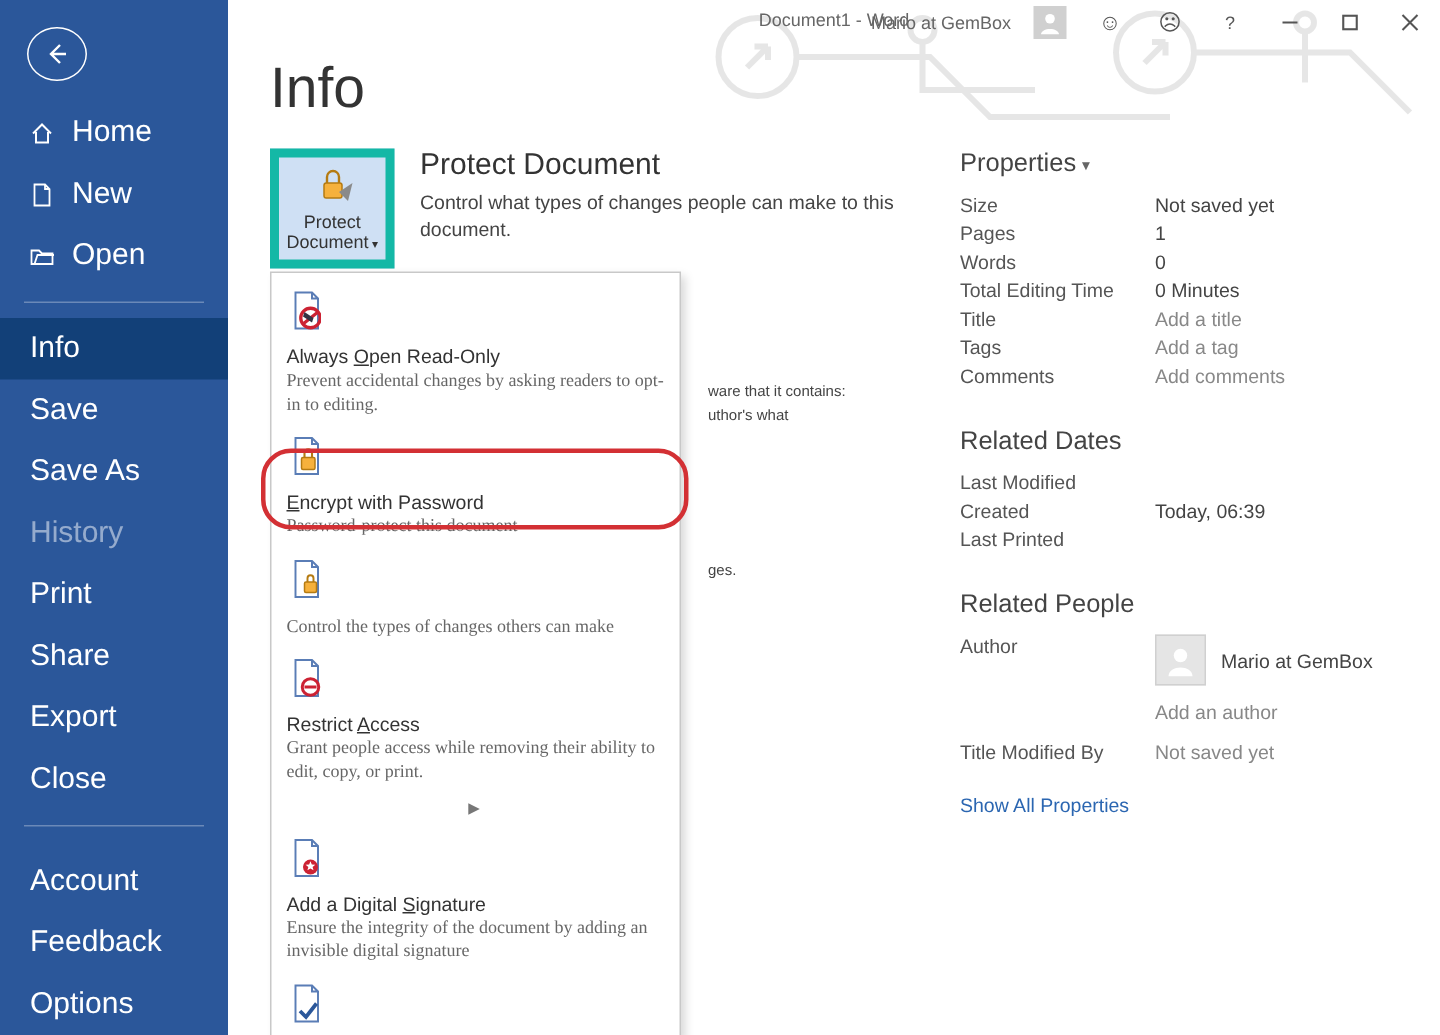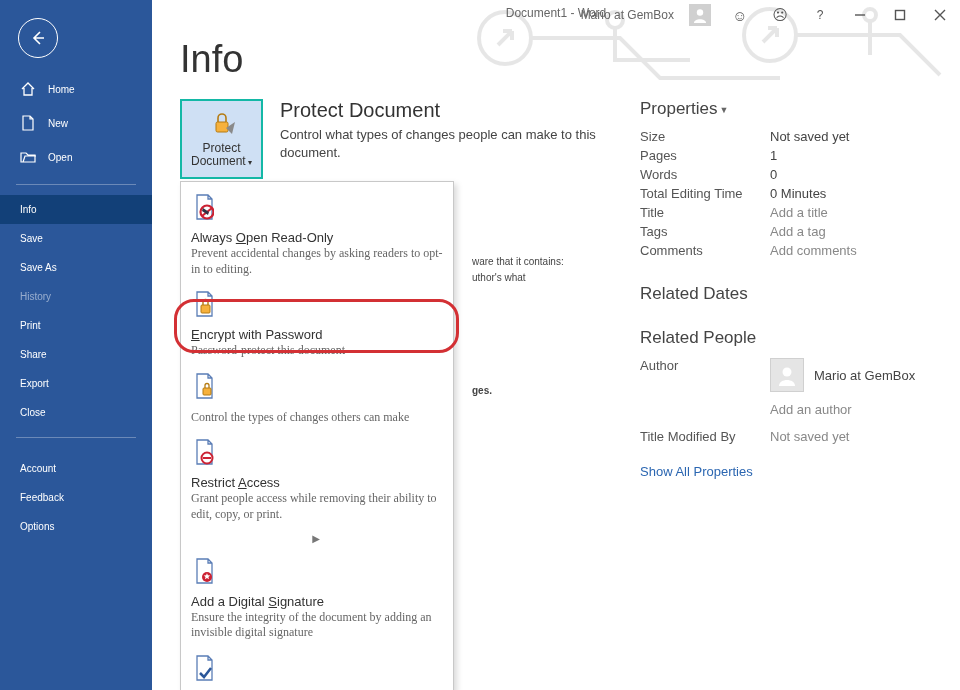--- a/index.html
+++ b/index.html
@@ -1,20 +1,20 @@
 <!DOCTYPE html>
 <html><head>
 <meta charset="utf-8">
 <style>
   * { box-sizing: border-box; margin: 0; padding: 0; }
   html, body { width: 960px; height: 690px; font-family: "Segoe UI", sans-serif; font-size: 13px; background: #fff; overflow: hidden; color: #444; }
   .app { display: flex; width: 100%; height: 100%; }
   .sidebar { width: 155px; background: #2b579a; color: #fff; display: flex; flex-direction: column; padding-top: 18px; }
   .back-btn { width: 40px; height: 40px; margin-left: 18px; margin-bottom: 14px; border: 1.5px solid #fff; border-radius: 50%; display: flex; align-items: center; justify-content: center; cursor: pointer; }
-  .side-item { display: flex; align-items: center; gap: 12px; padding: 9px 20px; cursor: pointer; font-size: 10px; }
+  .side-item { display: flex; align-items: center; gap: 12px; padding: 9px 20px; cursor: pointer; font-size: 20px; }
   .side-item.icon-row svg { flex: 0 0 16px; }
   .side-item.active { background: #124078; }
   .side-item.disabled { color: rgba(255,255,255,0.5); }
   .side-sep { height: 1px; background: rgba(255,255,255,0.3); margin: 10px 16px; }
   .side-group-top { }
   .side-group-bottom { margin-top: 6px; }
 
   .main { flex: 1; position: relative; background: #fff; }
   .titlebar { position: absolute; top: 0; left: 0; right: 0; height: 30px; display: flex; align-items: center; justify-content: flex-end; font-size: 12px; color: #666; }
   .titlebar .doc-title { position: absolute; left: 50%; top: 6px; transform: translateX(-50%); }
@@ -25,21 +25,21 @@
   .titlebar .avatar-sq { width: 22px; height: 22px; background:#d0d0d0; display:flex; align-items:center; justify-content:center; }
 
   .deco { position:absolute; top:0; right:0; width:520px; height:110px; pointer-events:none; opacity:0.2; }
 
   .page-title { font-size: 38px; font-weight: 300; color:#333; margin: 38px 0 18px 28px; }
 
   .content-row { display:flex; margin-left: 28px; }
   .col-left { width: 420px; position: relative; }
   .col-right { width: 320px; margin-left: 40px; }
 
-  .protect-btn { width:83px; height:80px; background:#cfe0f4; border:2px solid #14b8a6; display:flex; flex-direction:column; align-items:center; justify-content:center; text-align:center; font-size:12px; color:#333; cursor:pointer; gap:4px; line-height:1.1; position:absolute; left:0; top:0; }
+  .protect-btn { width:83px; height:80px; background:#cfe0f4; border:6px solid #14b8a6; display:flex; flex-direction:column; align-items:center; justify-content:center; text-align:center; font-size:12px; color:#333; cursor:pointer; gap:4px; line-height:1.1; position:absolute; left:0; top:0; }
   .section { margin-left: 100px; margin-bottom: 28px; }
   .section h2 { font-size: 20px; font-weight:400; color:#333; margin-bottom:4px; }
   .section .desc { font-size: 13px; color:#444; line-height:1.4; }
 
   .dropdown { position:absolute; left:0; top:82px; width:274px; background:#fff; border:1px solid #c8c8c8; box-shadow: 3px 3px 6px rgba(0,0,0,0.15); padding:4px 0; z-index:5; }
   .dd-item { display:flex; gap:10px; padding:6px 10px; cursor:pointer;flex-direction:column; }
   .dd-icon { width:26px; height:30px; flex:0 0 26px; display:flex; align-items:flex-start; justify-content:center; margin-top:2px; }
   .dd-text { flex:1; }
   .dd-title { font-size:13px; color:#333; font-weight:400; }
   .dd-title .ul { text-decoration: underline; }
@@ -206,21 +206,21 @@
 
         <div class="section">
           <h2>Protect Document</h2>
           <div class="desc">Control what types of changes people can make to this document.</div>
         </div>
 
         <div class="behind-text" style="top:155px;">
           <span>ware that it contains:</span><br>
           <span>uthor's what</span>
         </div>
-        <div class="behind-text" style="top:284px;font-weight:bold;">
+        <div class="behind-text" style="top:274px;">
           <span>ges.</span>
         </div>
 
         <div class="dropdown">
           <div class="dd-item">
             <div class="dd-icon">
               <svg class="doc-page" viewBox="0 0 20 26">
                   <path d="M3 1 H14 L18 5 V25 H3 Z M14 1 V5 H18" stroke="#5a7db6" fill="#fff" stroke-width="1.3"></path>
                   <circle cx="13" cy="18" r="6.5" fill="none" stroke="#c23" stroke-width="2.2"></circle>
                   <line x1="8" y1="22" x2="18" y2="14" stroke="#c23" stroke-width="2.2"></line>
@@ -324,20 +324,34 @@
               <div class="prop-label">Tags</div>
               <div class="prop-val link">Add a tag</div>
             </div>
             <div class="prop-row">
               <div class="prop-label">Comments</div>
               <div class="prop-val link">Add comments</div>
             </div>
           </div>
 
         <div class="section-head">Related Dates</div>
+        <div id="date-rows">
+            <div class="prop-row">
+              <div class="prop-label">Last Modified</div>
+              <div class="prop-val"></div>
+            </div>
+            <div class="prop-row">
+              <div class="prop-label">Created</div>
+              <div class="prop-val">Today, 06:39</div>
+            </div>
+            <div class="prop-row">
+              <div class="prop-label">Last Printed</div>
+              <div class="prop-val"></div>
+            </div>
+          </div>
 
         <div class="section-head">Related People</div>
         <div class="prop-row">
           <div class="prop-label">Author</div>
           <div class="prop-val">
             <div class="author-block">
               <div class="author-sq">
                 <svg width="22" height="22" viewBox="0 0 22 22">
                     <circle cx="11" cy="8" r="4.5" fill="#fff"></circle>
                     <path d="M3 22 C3 14 19 14 19 22 Z" fill="#fff"></path>

